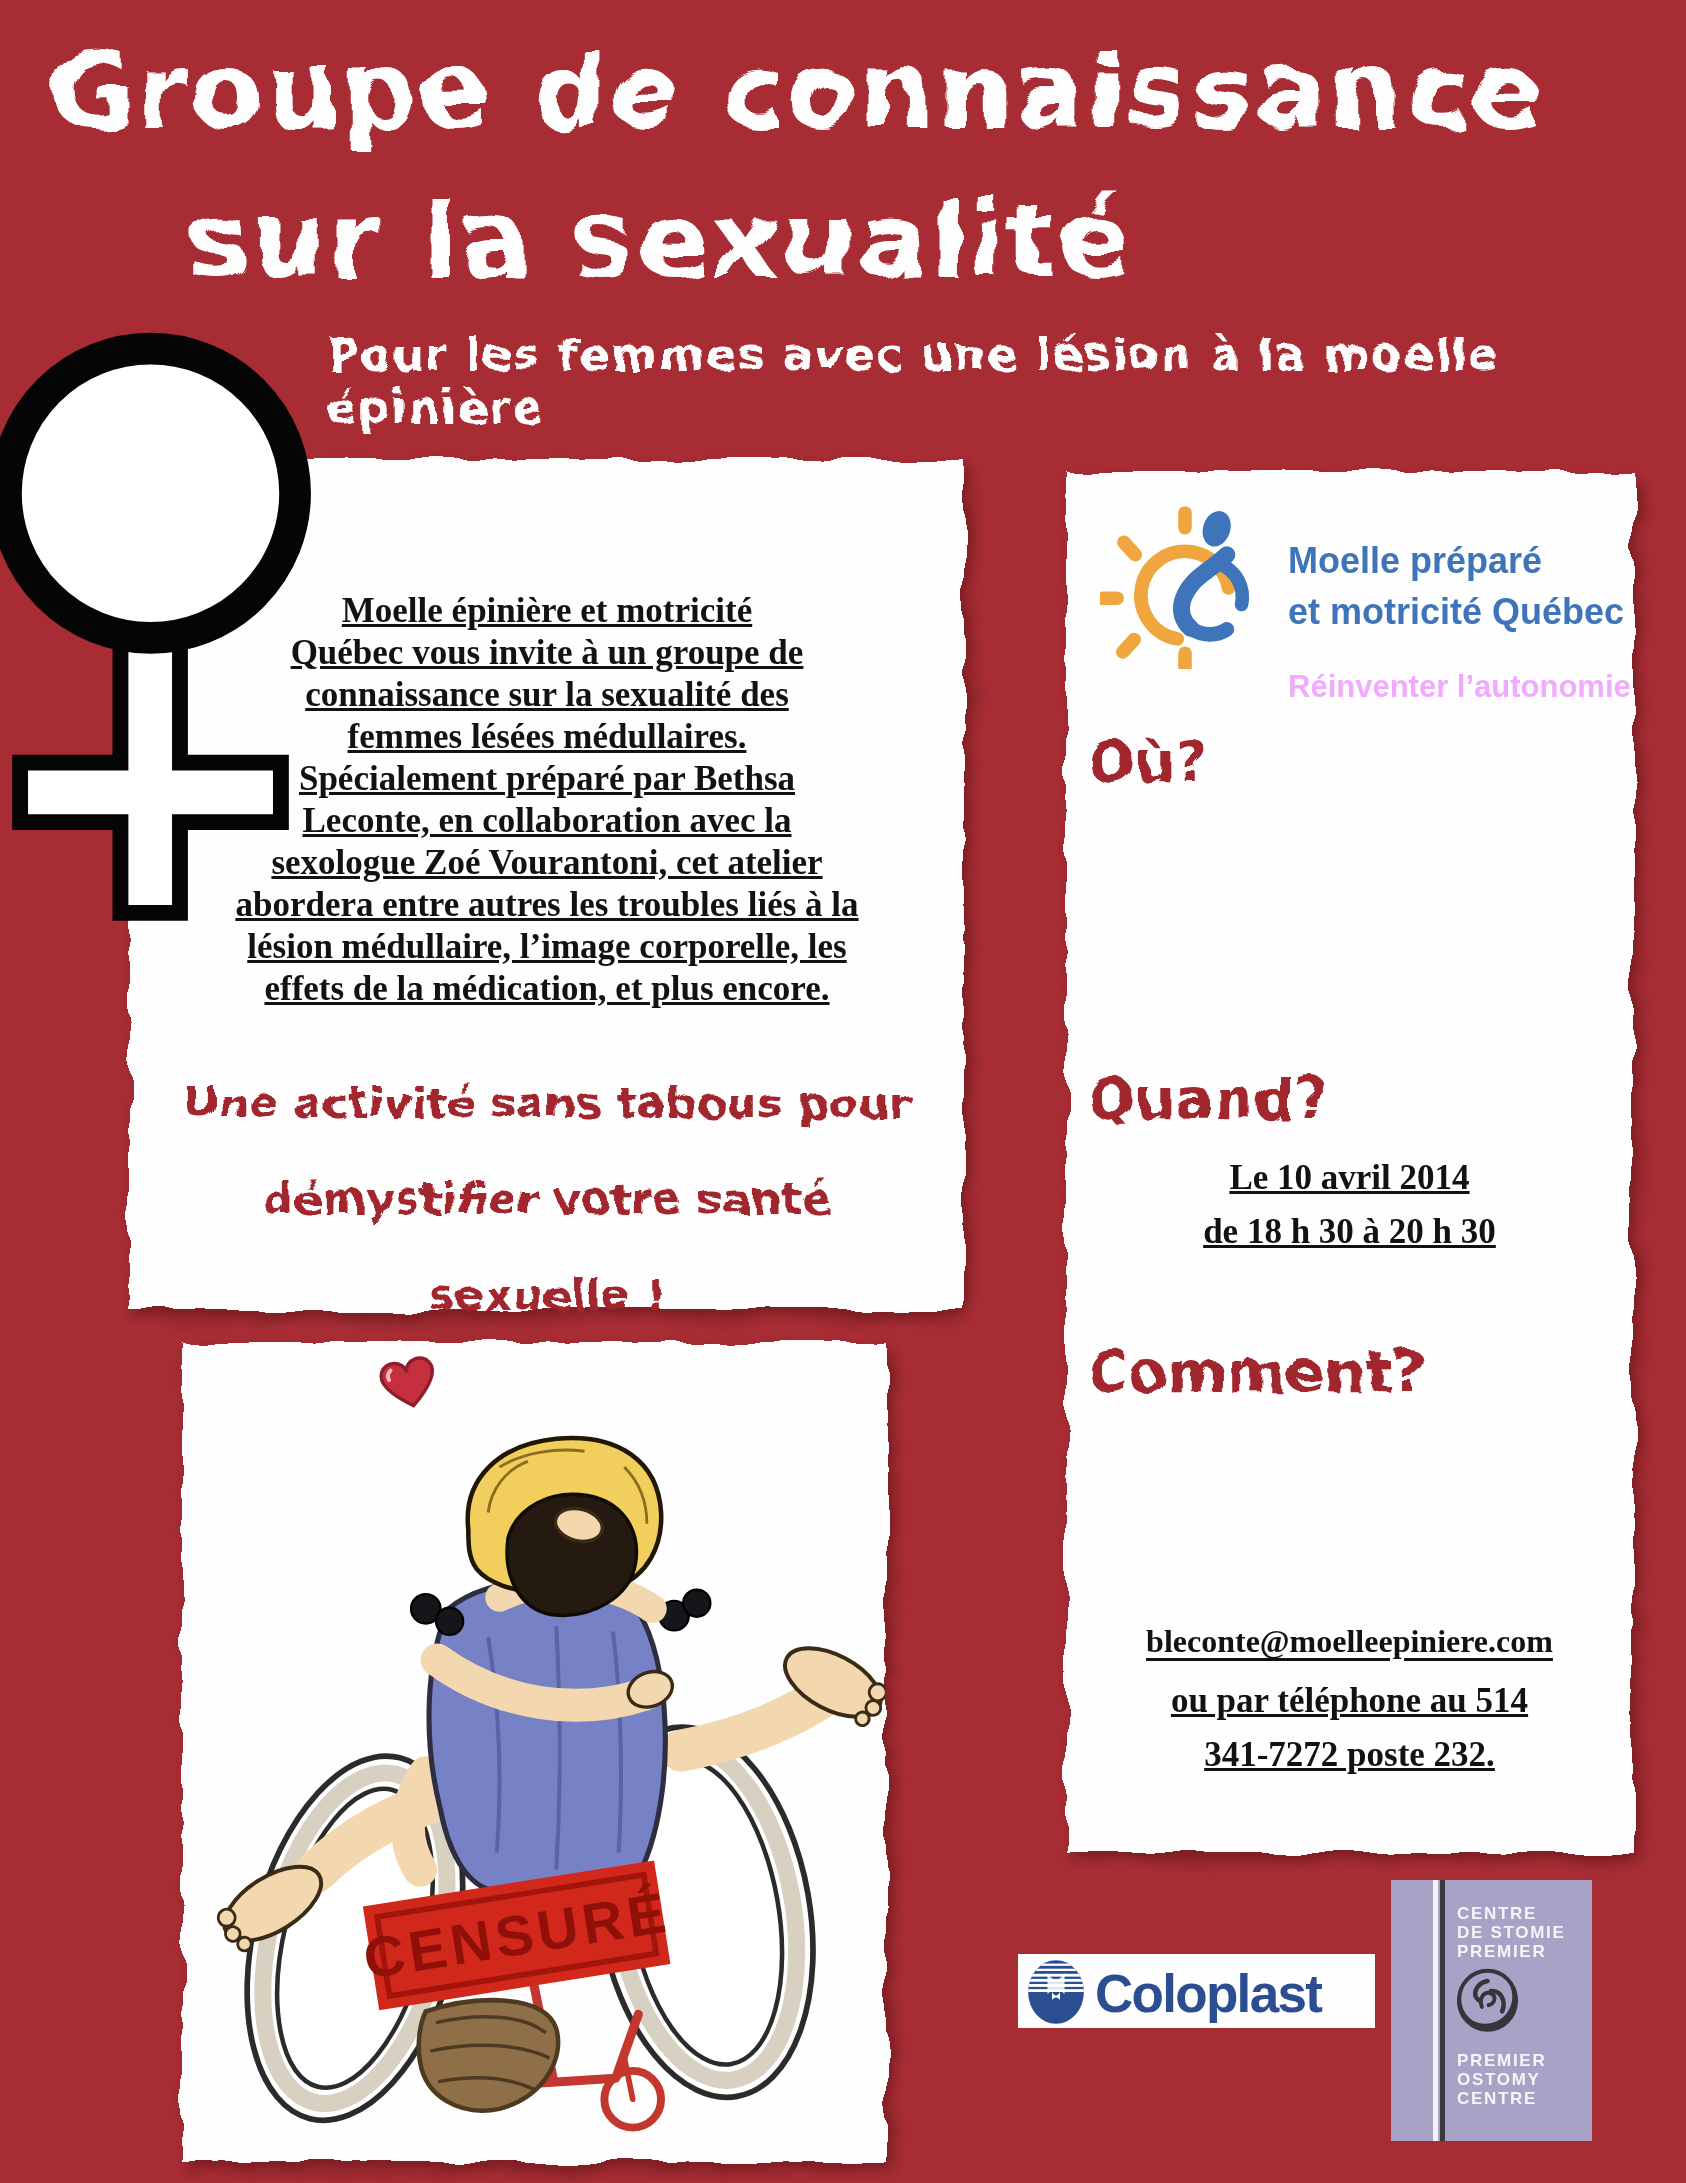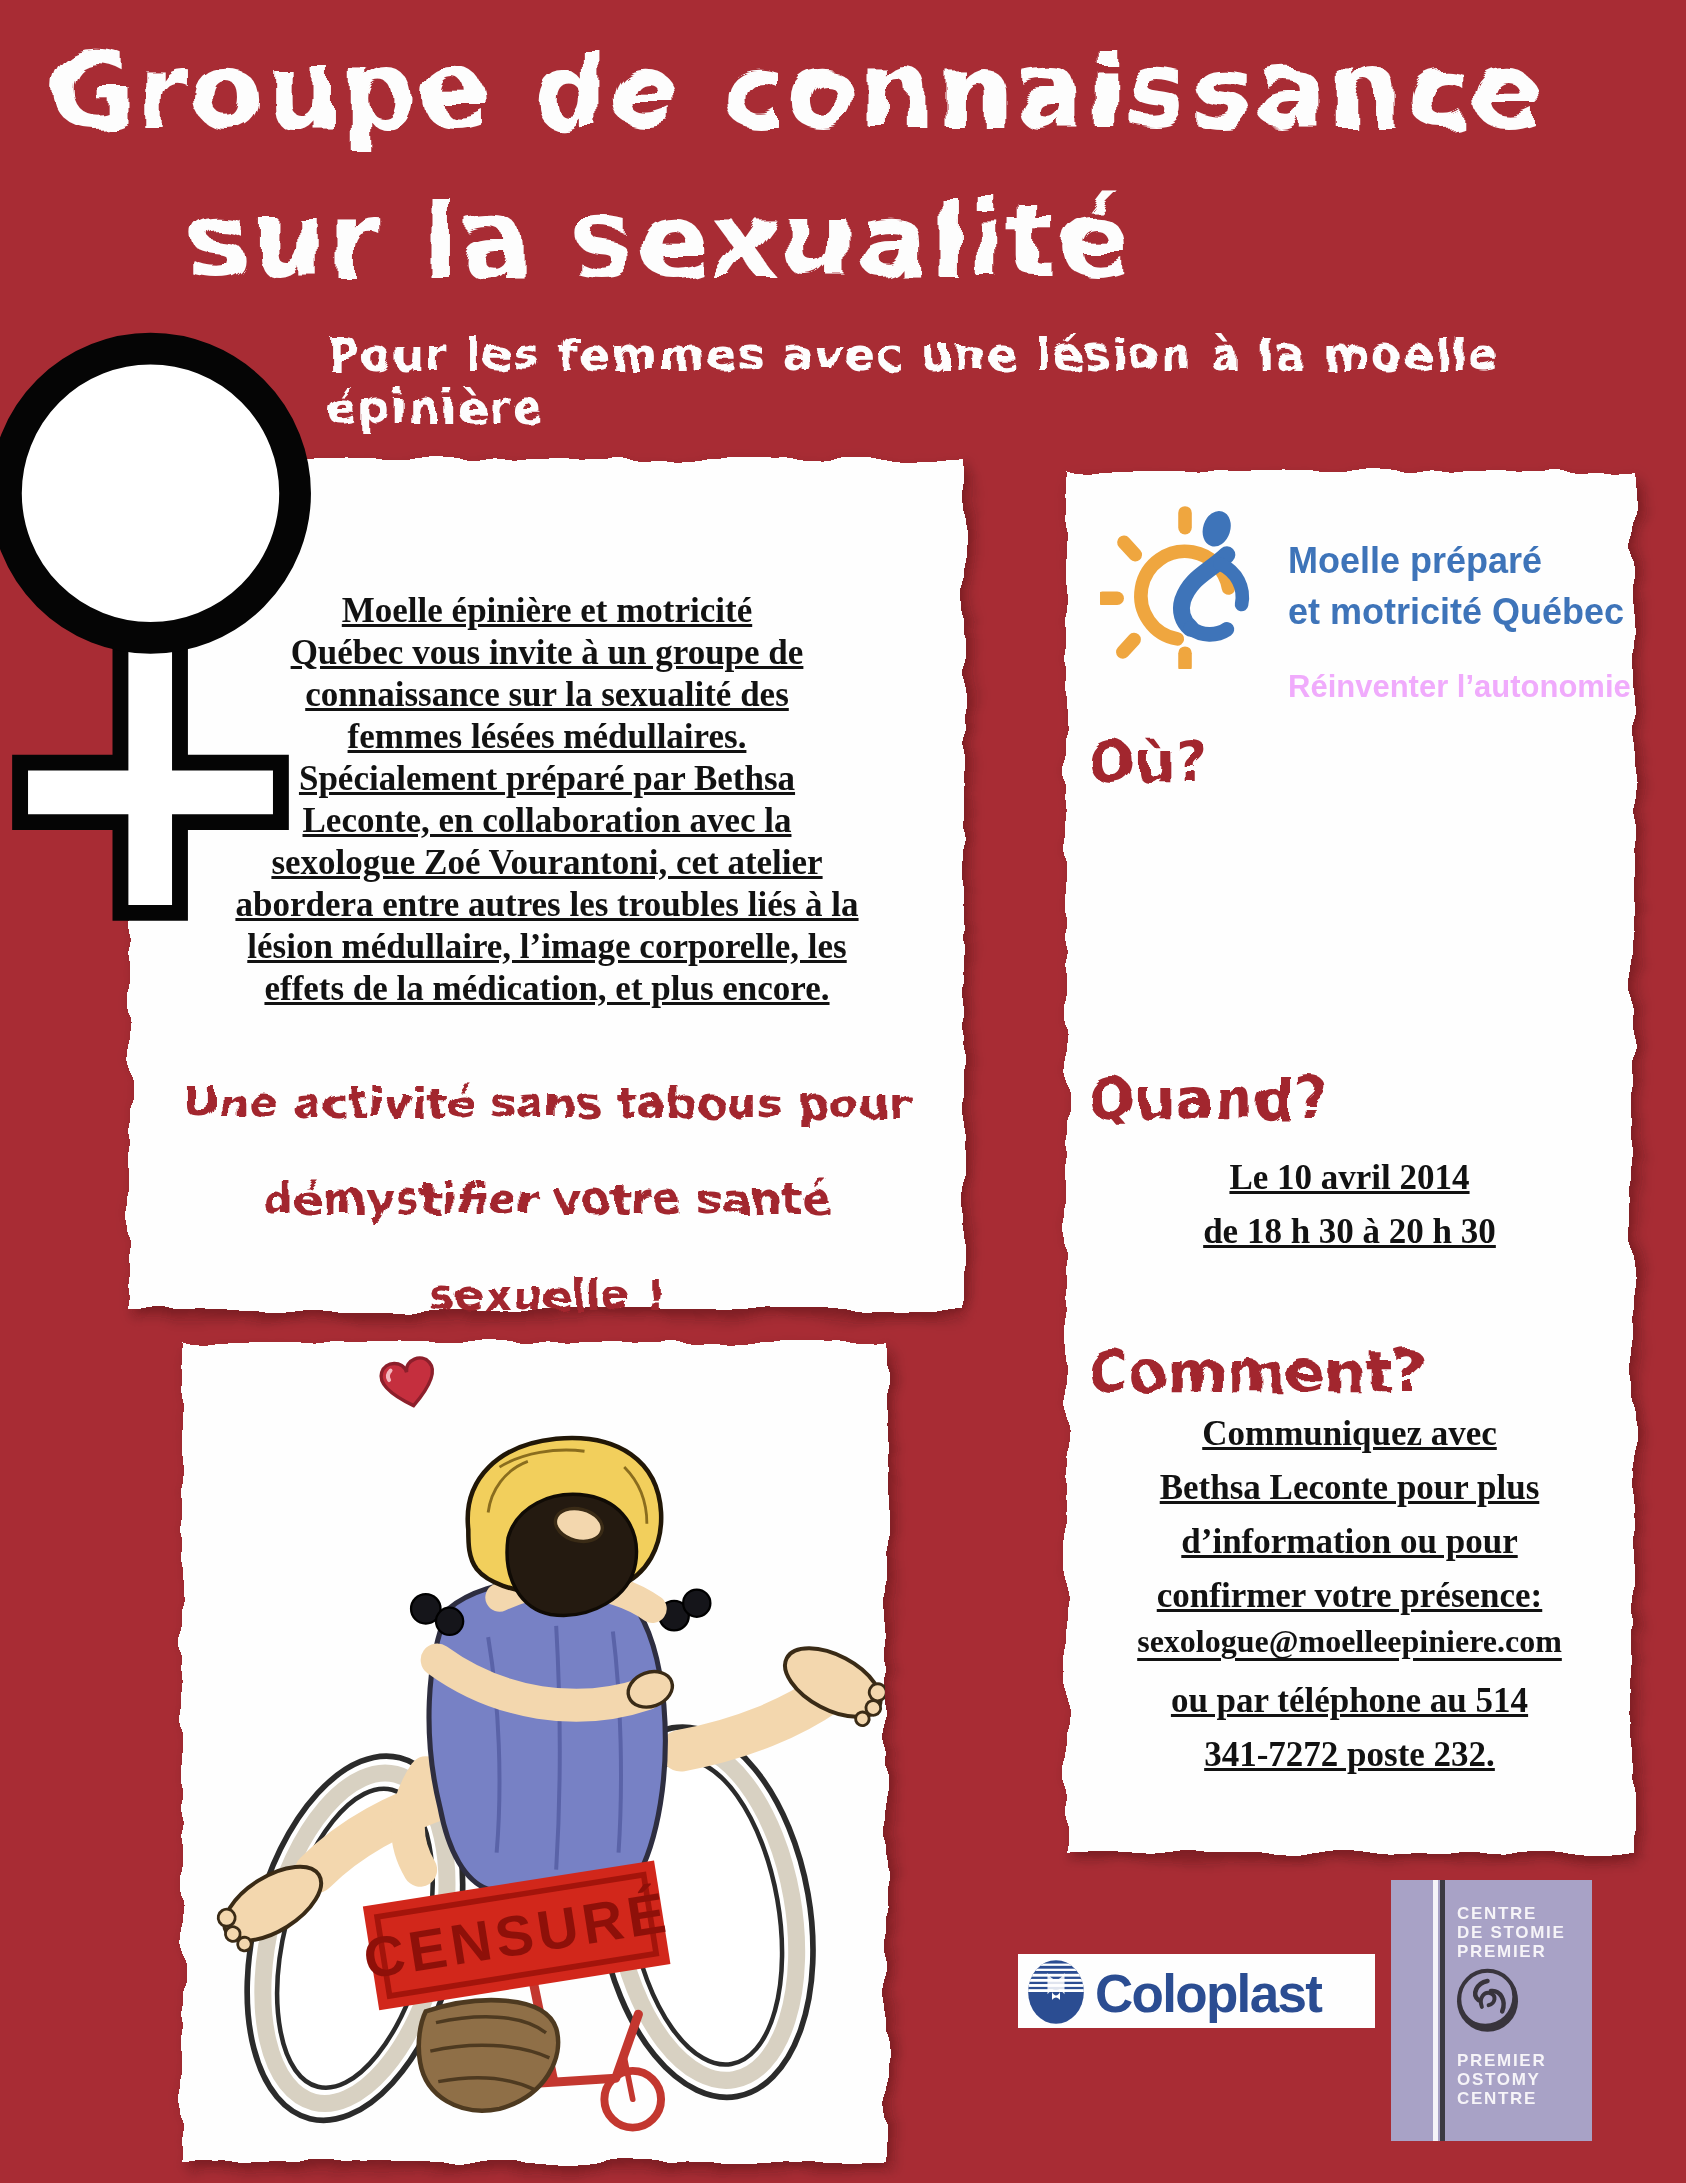--- a/index.html
+++ b/index.html
@@ -107,25 +107,21 @@
   <div class="abs sans memo-name" style="top:591px;">et motricité Québec</div>
   <div class="abs sans memo-slogan">Réinventer l’autonomie</div>
 
   <div class="abs chalk redtxt heading" style="left:1086px;top:729px;">Où?</div>
 
   <div class="abs chalk redtxt heading" style="left:1086px;top:1066px;">Quand?</div>
   <div class="abs serif center pre info-text" style="top:1151px;">Le 10 avril 2014
 de 18 h 30 à 20 h 30</div>
 
   <div class="abs chalk redtxt heading" style="left:1086px;top:1339px;">Comment?</div>
-  <div class="abs serif center pre info-text" style="top:1407px;">Communiquez avec
-Bethsa Leconte pour plus
-d’information ou pour
-confirmer votre présence:</div>
-  <div class="abs serif center email">sexologue@moelleepiniere.com</div>
+  <div class="abs serif center email">bleconte@moelleepiniere.com</div>
   <div class="abs serif center pre info-text" style="top:1674px;">ou par téléphone au 514
 341-7272 poste 232.</div>
 
   <div class="abs" style="left:182px;top:1342px;width:703px;height:820px;">
     <div class="box-bg"></div>
     <svg class="abs" style="left:0;top:0;" width="703" height="820" viewBox="0 0 1240 1445">
 
       <g transform="translate(335,30) rotate(-12)">
         <path d="M55,35 C53,12 22,8 12,26 C2,44 20,68 55,95 C90,68 108,44 98,26 C88,8 57,12 55,35 Z" fill="#C52F3E" stroke="#8C1F2B" stroke-width="6"></path>
         <path d="M28,26 C22,30 20,36 22,42" stroke="#F4B9C0" stroke-width="7" fill="none" stroke-linecap="round"></path>

